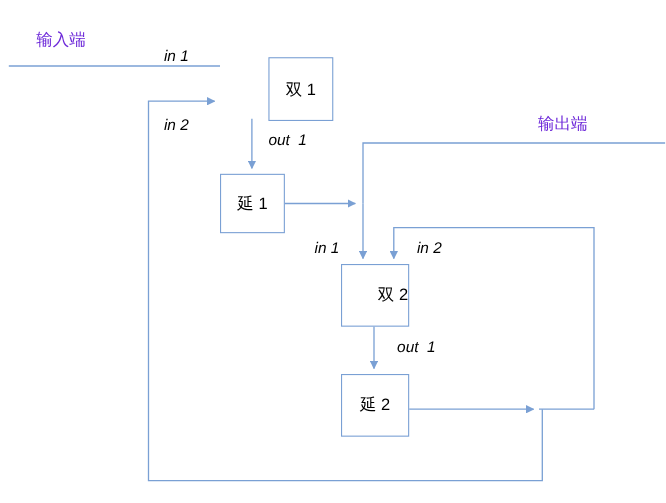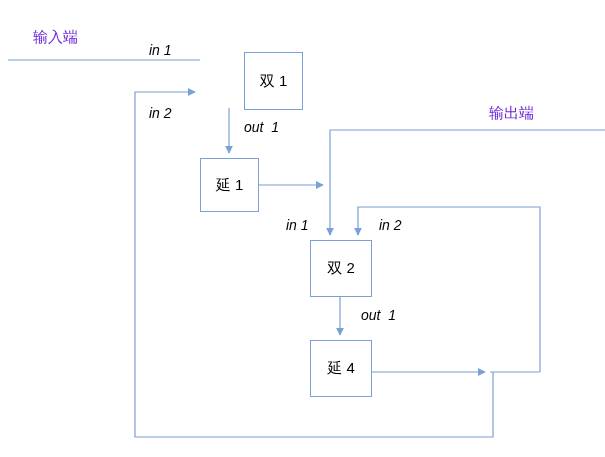--- a/index.html
+++ b/index.html
@@ -83,25 +83,25 @@
 
   <div class="terminal" style="left:33px; top:28px;">输入端</div>
   <div class="terminal" style="left:489px; top:104px;text-align:center;">输出端</div>
 
   <div class="block" style="left:200px; top:52px; width:57px; height:56px;margin-left:44px;">
     <span>双 1</span>
   </div>
   <div class="block" style="left:200px; top:158px; width:57px; height:52px;">
     <span>延 1</span>
   </div>
-  <div class="block" style="left:310px; top:240px; width:60px; height:55px;">
+  <div class="block" style="left:310px; top:240px; width:60px; height:55px;justify-content:flex-end;">
     <span>双 2</span>
   </div>
   <div class="block" style="left:310px; top:340px; width:60px; height:55px;">
-    <span>延 4</span>
+    <span>延 2</span>
   </div>
 
   <div class="lbl" style="left:149px; top:42px;">in 1</div>
   <div class="lbl" style="left:149px; top:105px;">in 2</div>
   <div class="lbl" style="left:244px; top:119px;">out  1</div>
   <div class="lbl" style="left:286px; top:217px;">in 1</div>
   <div class="lbl" style="left:379px; top:217px;">in 2</div>
   <div class="lbl" style="left:361px; top:307px;">out  1</div>
 
 </div>

